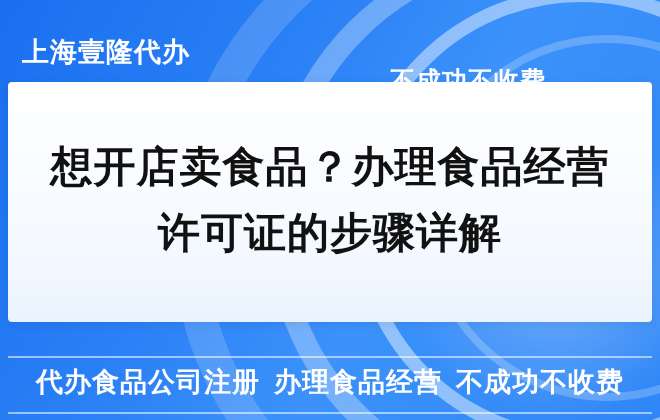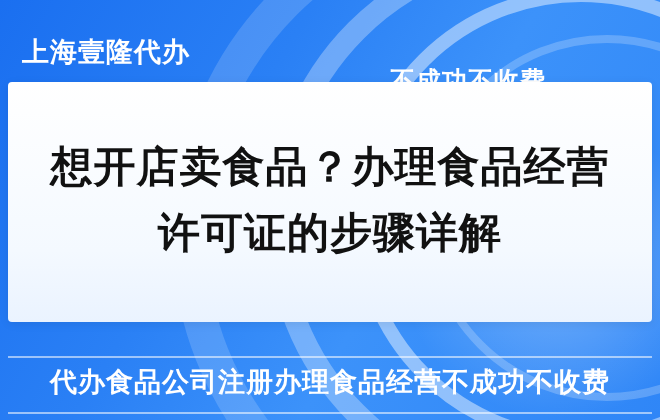--- a/index.html
+++ b/index.html
@@ -124,20 +124,21 @@
   
   .keywords {
     position: absolute;
     left: 8px;
     bottom: 14px;
     width: 644px;
     height: 48px;
     display: flex;
     align-items: center;
     justify-content: center;
+    gap: 14px;
   }
   .kw {
     color: #ffffff;
     font-size: 27px;
     font-weight: bold;
     letter-spacing: 1px;
     white-space: nowrap;
   }
   .strip-line {
     position: absolute;

